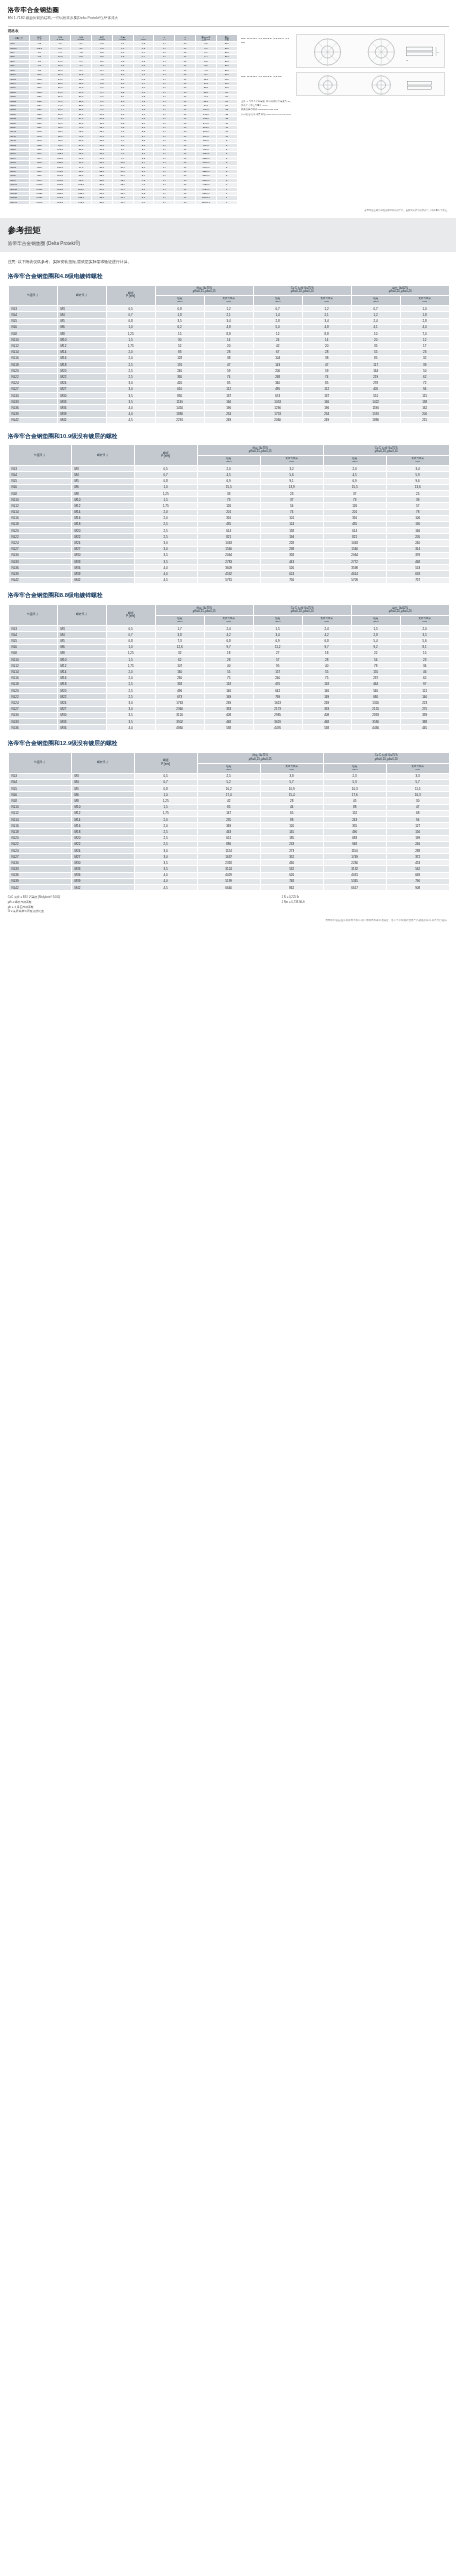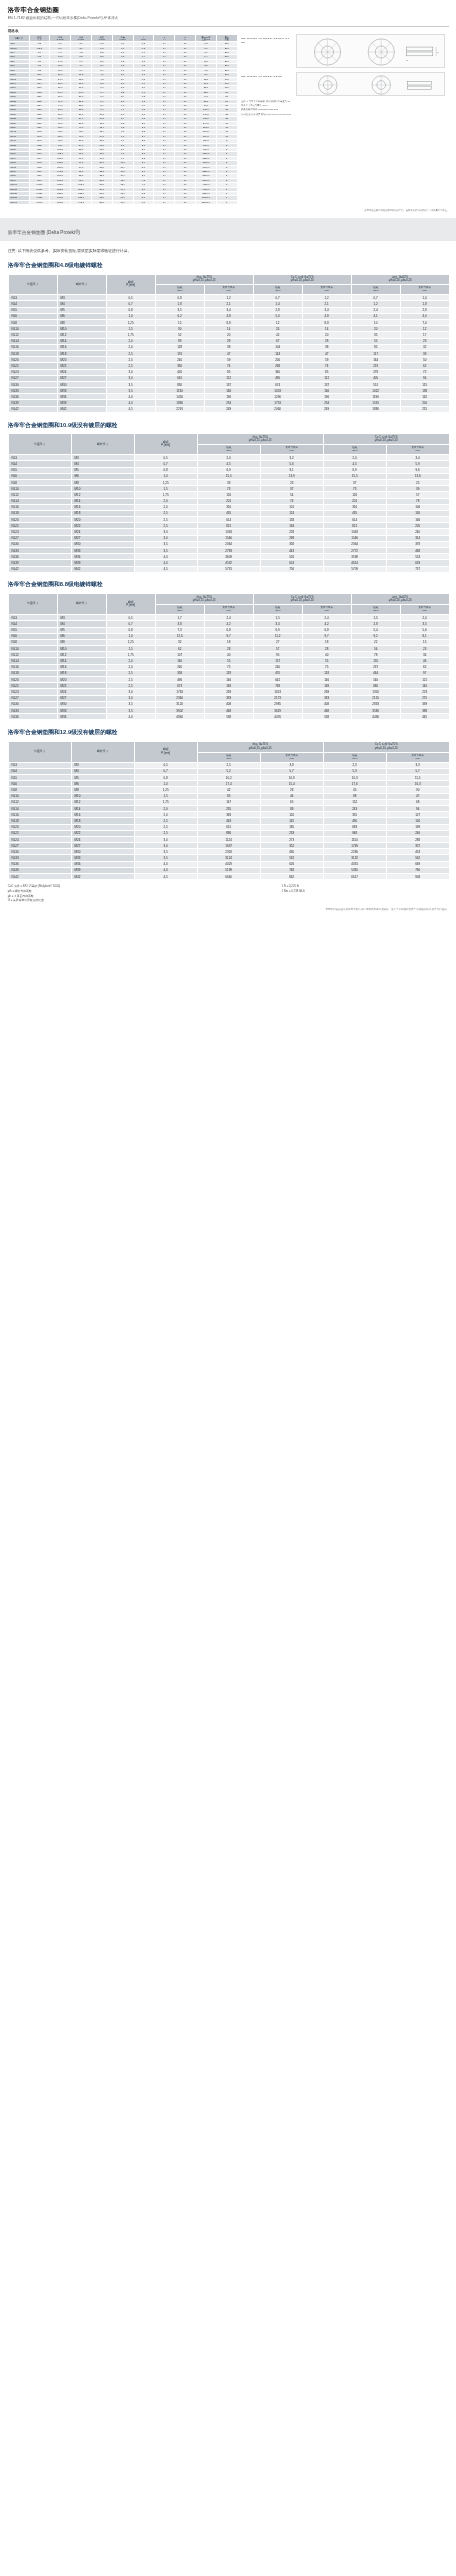--- a/index.html
+++ b/index.html
@@ -653,20 +653,21 @@
       <div class="note-right">更多信息请访问:
 www.nord-lock.com</div>
       <div class="note-small">公司地址/电话/传真/邮箱
 www.nord-lock.com/cad</div>
     </div>
   </div>
 
   <div class="footnote">洛帝牢合金钢垫圈包括标准成对的产品。当前页面所示的所有尺寸均以毫米为单位。</div>
 
   <div class="band">
+    <h1>参考扭矩</h1>
     <div class="band-sub">洛帝牢合金钢垫圈 (Delta Protekt®)</div>
   </div>
 
   <div class="note-line">注意: 以下附表仅供参考。实际安装扭矩,需依据实际需求验证进行计算。</div>
 
   <div id="sections">
       <div class="t-section">
         <div class="t-title">洛帝牢合金钢垫圈和4.8级电镀锌螺栓</div>
         <table class="tq">
           <thead>

